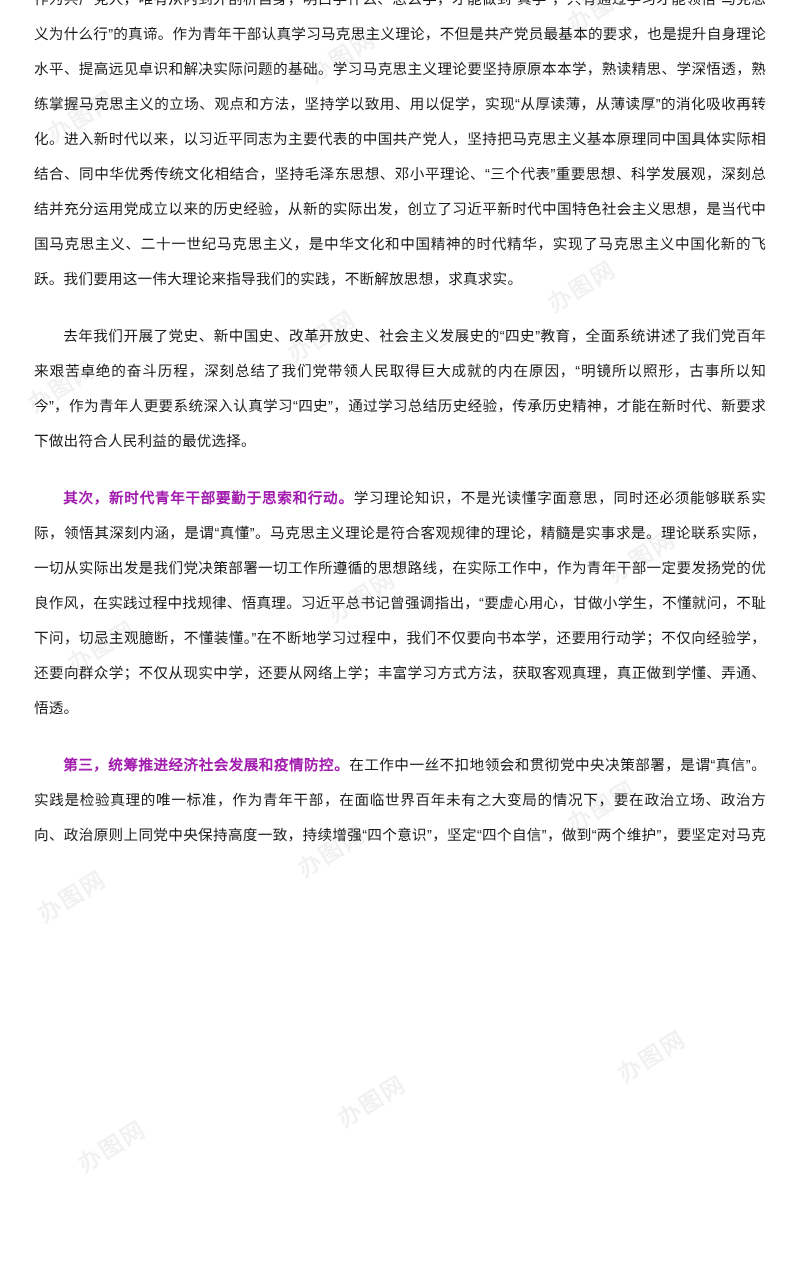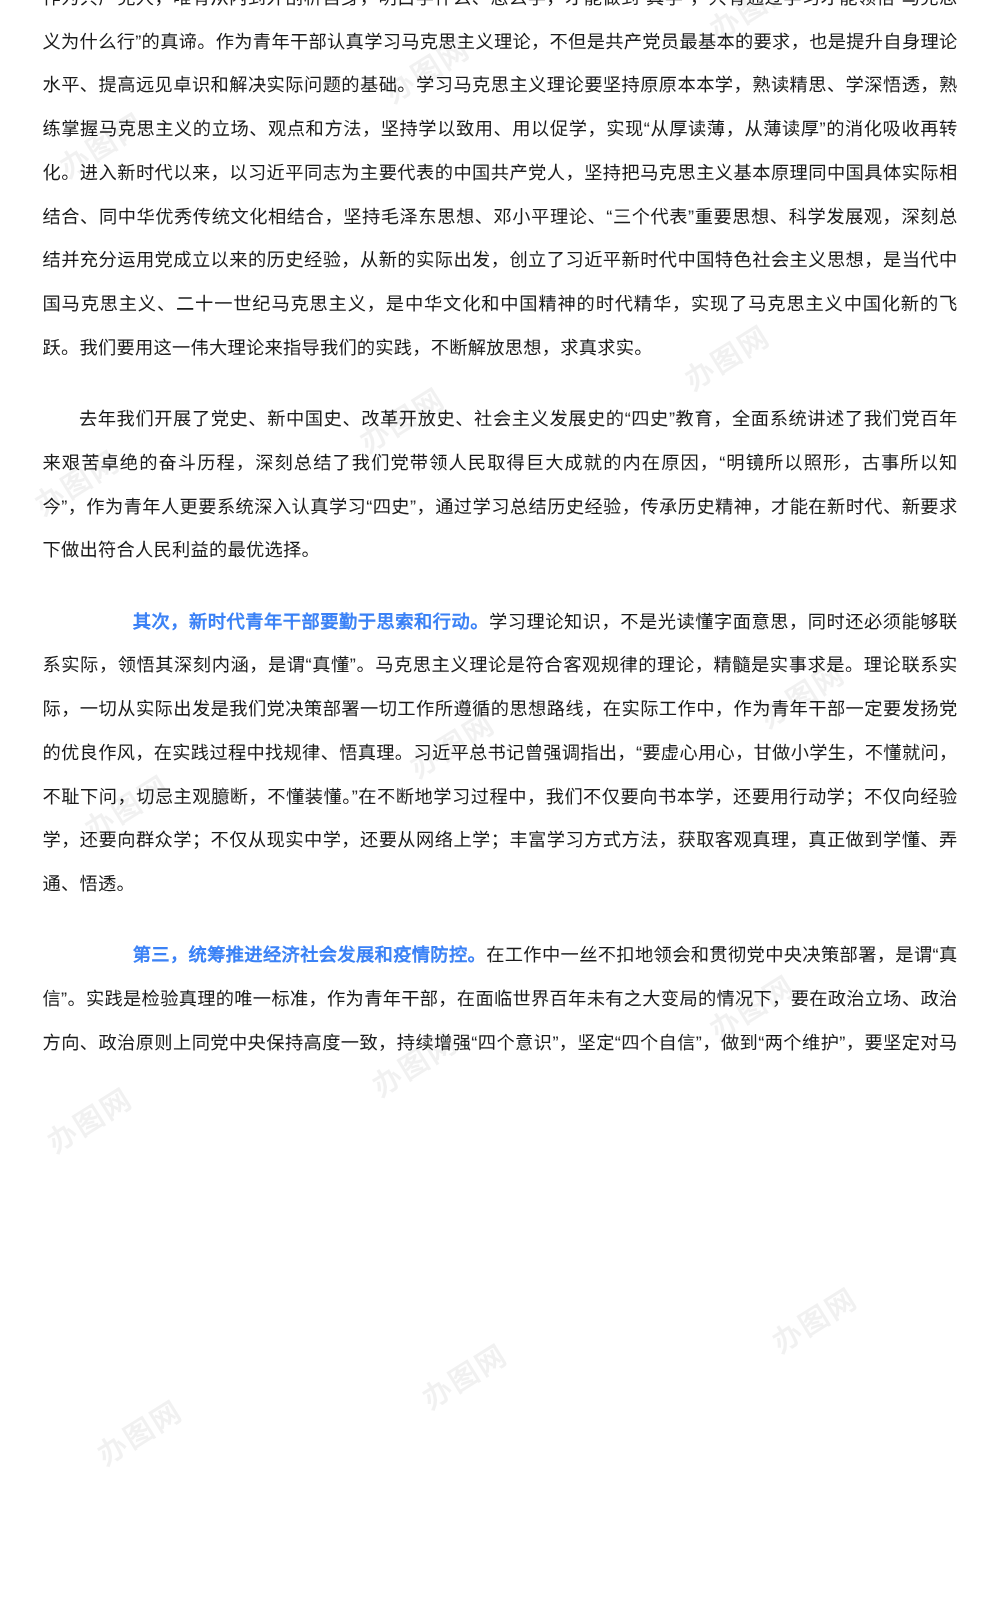--- a/index.html
+++ b/index.html
@@ -72,22 +72,21 @@
     margin-top: 0;
   }
   .para.indent {
     text-indent: 2em;
   }
   .para.spaced {
     margin-top: 22px;
   }
   .lead {
     font-weight: 700;
-    color: #3b82f6;
-    margin-left: 43px;
+    color: #a21caf;
   }
   
   #clipped-top {
     height: 17px;
     overflow: hidden;
     position: relative;
   }
   #clipped-top .para {
     position: absolute;
     top: -18px;

